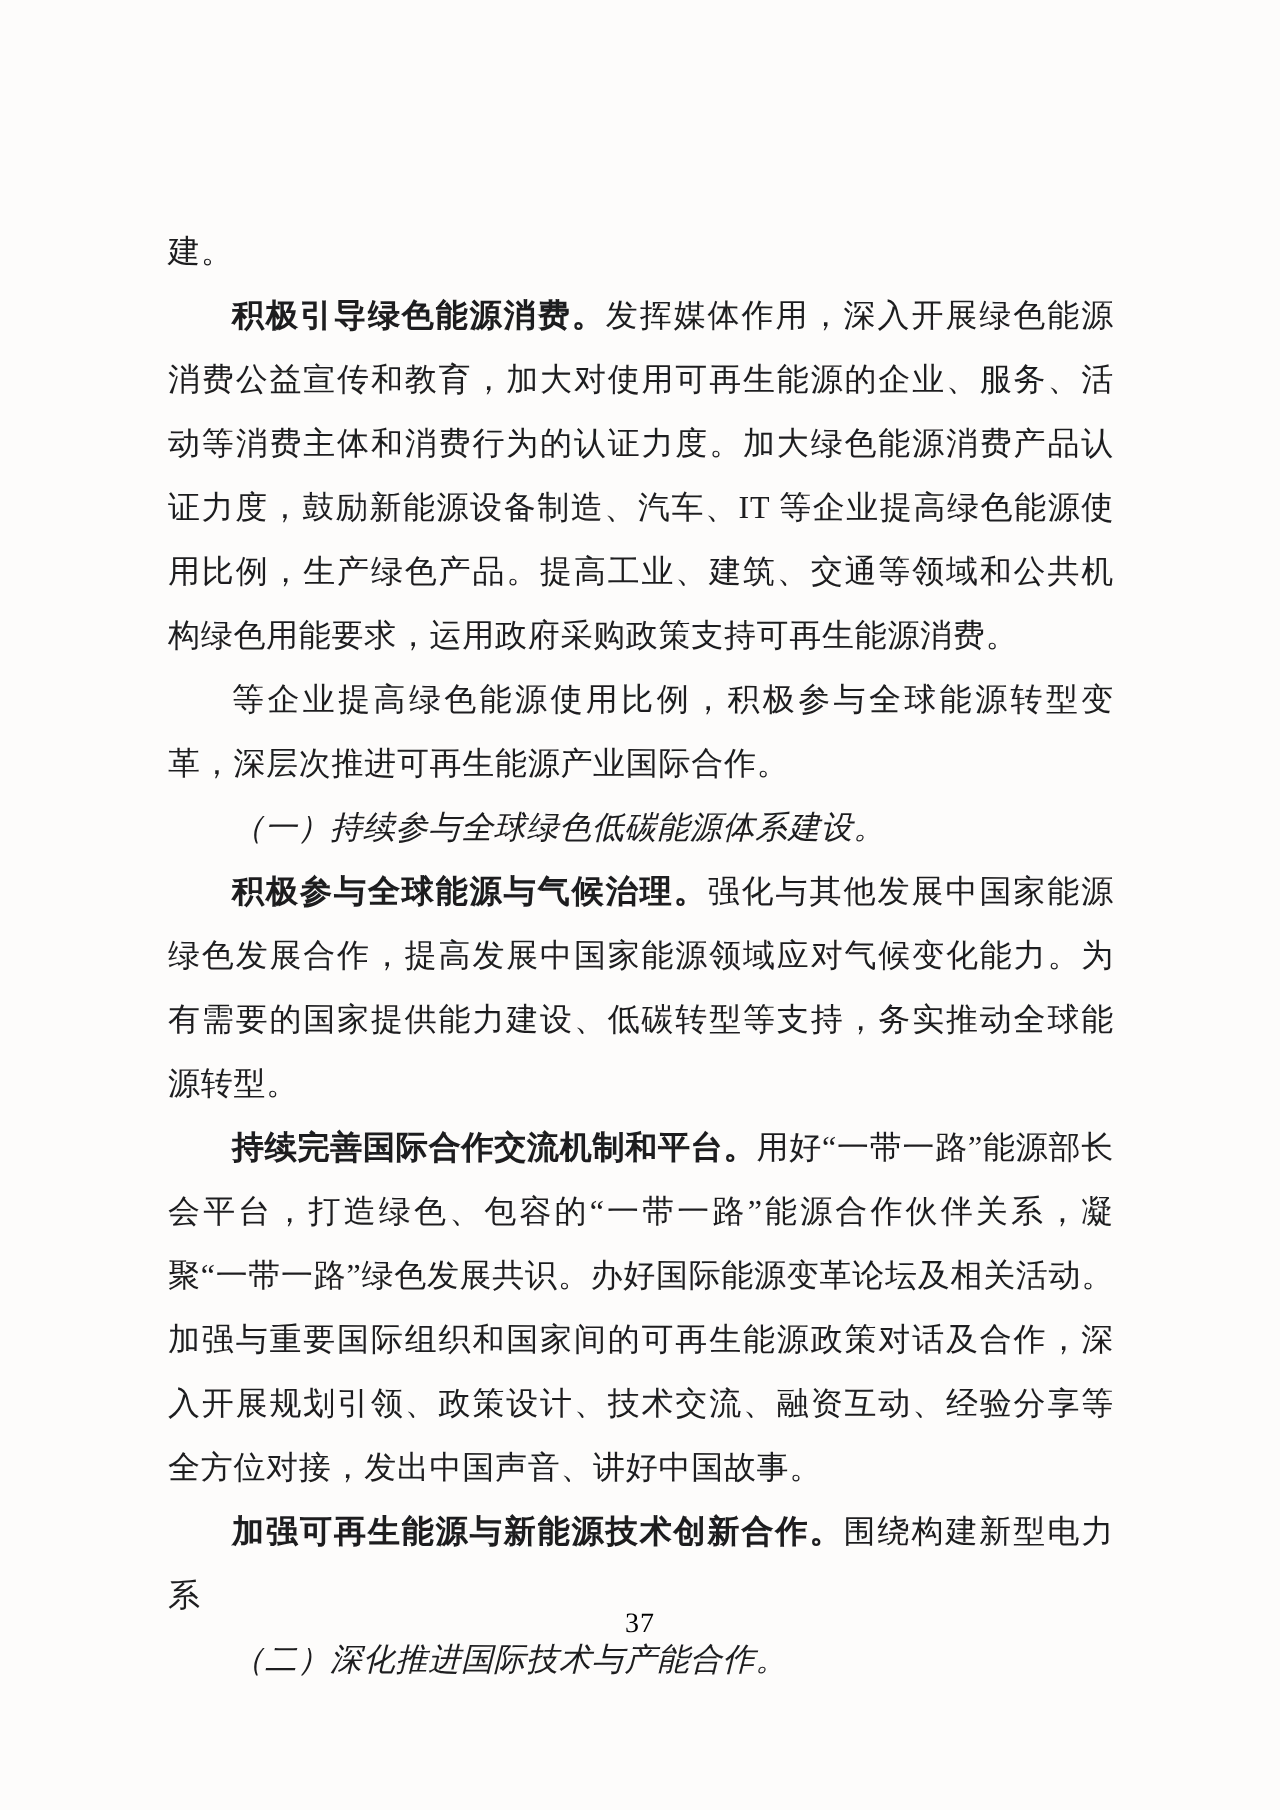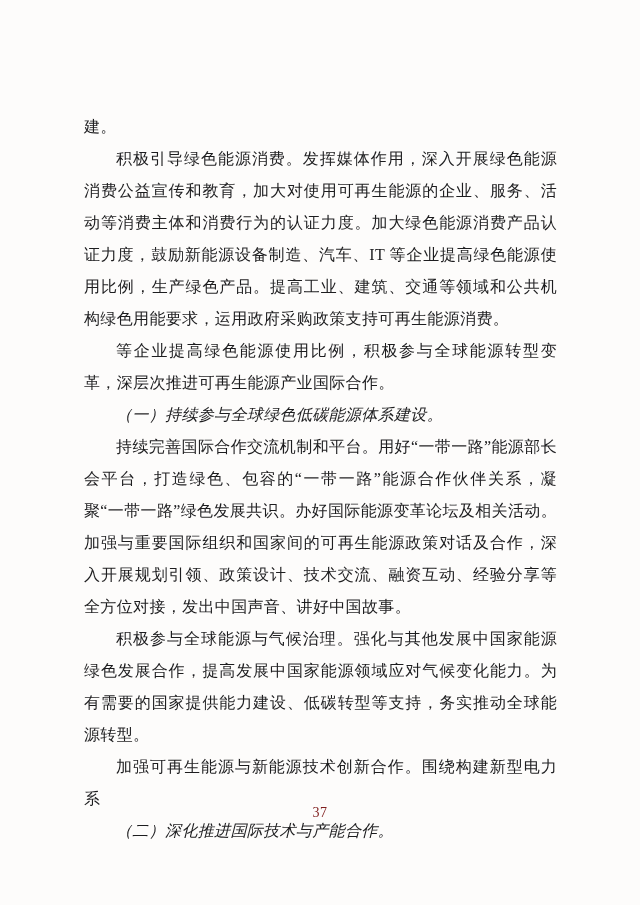--- a/index.html
+++ b/index.html
@@ -27,62 +27,62 @@
     font-size: 16px;
     line-height: 32px;
     letter-spacing: 0.35px;
     text-align: justify;
     text-justify: inter-character;
     font-weight: normal;
   }
   .para { text-indent: 2em; }
   .no-indent { text-indent: 0; }
   .lead {
-    font-weight: normal;
+    font-weight: bold;
   }
   .heading {
     font-family: "Liberation Sans", "DejaVu Sans", sans-serif;
     font-weight: bold;
     text-indent: 2em;
     letter-spacing: 0.6px;
   }
   .subheading {
     font-style: italic; 
     font-family: Liberation Serif, serif;
   }
   .page-number {
     position: absolute;
     left: 0;
     top: 805px;
     width: 100%;
     text-align: center;
     font-size: 14px;
     letter-spacing: 0.5px;
-    color: #7f1d1d;
+    color: #000000;
     font-family: "Liberation Serif", "DejaVu Serif", serif;
   }
 </style>
 </head>
 <body>
 
 <div class="page">
   <div class="text-body">
 
     <p class="no-indent">建。</p>
 
     <p class="para"><span class="lead">积极引导绿色能源消费。</span><span>发挥媒体作用，深入开展绿色能源消费公益宣传和教育，加大对使用可再生能源的企业、服务、活动等消费主体和消费行为的认证力度。加大绿色能源消费产品认证力度，鼓励新能源设备制造、汽车、IT 等企业提高绿色能源使用比例，生产绿色产品。提高工业、建筑、交通等领域和公共机构绿色用能要求，运用政府采购政策支持可再生能源消费。</span></p>
 
 
     <p class="para">等企业提高绿色能源使用比例，积极参与全球能源转型变革，深层次推进可再生能源产业国际合作。</p>
 
     <p class="para subheading">（一）持续参与全球绿色低碳能源体系建设。</p>
 
+    <p class="para"><span class="lead">积极参与全球能源与气候治理。</span><span>强化与其他发展中国家能源绿色发展合作，提高发展中国家能源领域应对气候变化能力。为有需要的国家提供能力建设、低碳转型等支持，务实推动全球能源转型。</span></p>
+
     <p class="para"><span class="lead">持续完善国际合作交流机制和平台。</span><span>用好“一带一路”能源部长会平台，打造绿色、包容的“一带一路”能源合作伙伴关系，凝聚“一带一路”绿色发展共识。办好国际能源变革论坛及相关活动。加强与重要国际组织和国家间的可再生能源政策对话及合作，深入开展规划引领、政策设计、技术交流、融资互动、经验分享等全方位对接，发出中国声音、讲好中国故事。</span></p>
-
-    <p class="para"><span class="lead">积极参与全球能源与气候治理。</span><span>强化与其他发展中国家能源绿色发展合作，提高发展中国家能源领域应对气候变化能力。为有需要的国家提供能力建设、低碳转型等支持，务实推动全球能源转型。</span></p>
 
     <p class="para"><span class="lead">加强可再生能源与新能源技术创新合作。</span><span>围绕构建新型电力系</span></p>
 
     <p class="para subheading">（二）深化推进国际技术与产能合作。</p>
 
   </div>
 
   <div class="page-number">37</div>
 </div>
 

